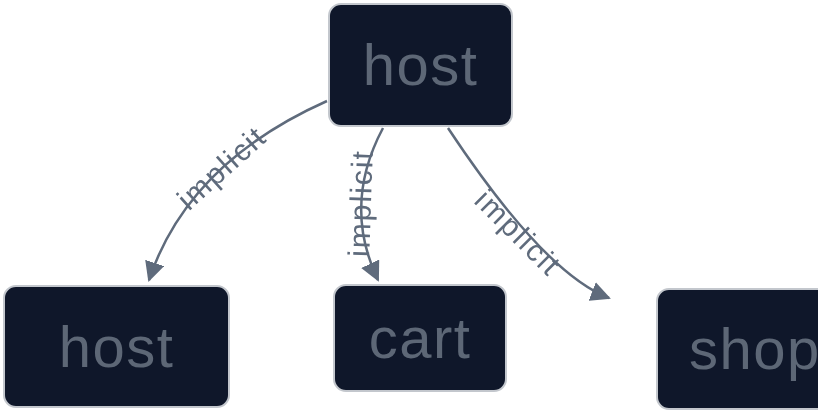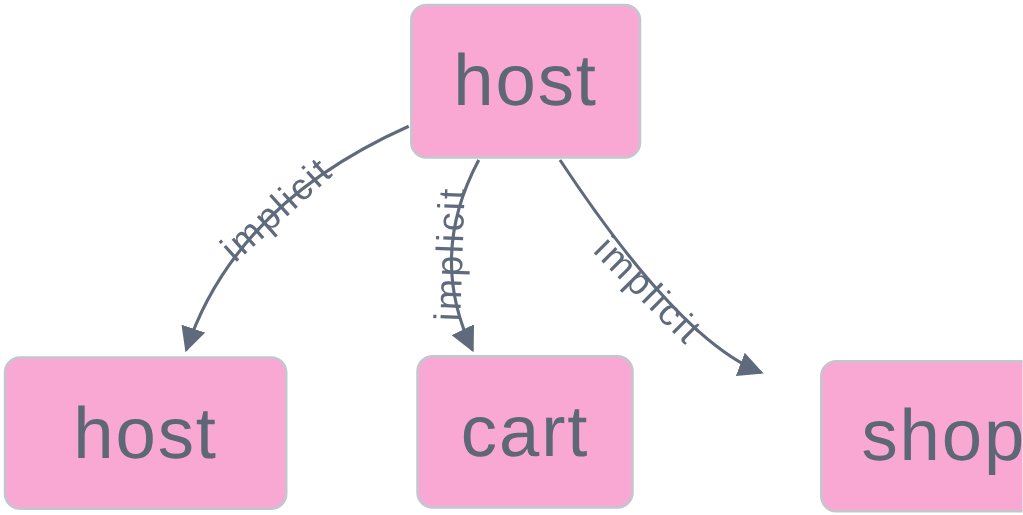--- a/index.html
+++ b/index.html
@@ -10,31 +10,31 @@
     position: relative;
     overflow: hidden;
   }
   .canvas { position: absolute; left: 0; top: 0; width: 818px; height: 412px; }
   svg.edges-layer { position: absolute; left: 0; top: 0; }
 
   .node {
     position: absolute;
     box-sizing: border-box;
     display: flex; align-items: center; justify-content: center;
-    background: #f9a8d4;
+    background: #0f172a;
     border: 2px solid #c3c7cd;
     border-radius: 13px;
     color: #5d6776;
     font-size: 58px;
     letter-spacing: 1.5px;
     line-height: 1;
   }
   .node-host  { left: 328px; top: 3px;   width: 185px; height: 124px; }
   .node-about { left: 3px;   top: 285px; width: 227px; height: 123px; }
-  .node-cart  { left: 333px; top: 284px; width: 174px; height: 123px; }
+  .node-cart  { left: 333px; top: 284px; width: 174px; height: 108px; }
   .node-shop  { left: 614px; top: 288px; width: 198px; height: 122px; margin-left: 42px; }
 
   .edge-label {
     position: absolute;
     color: #5f6b7c;
     font-size: 30px;
     letter-spacing: 2px;
     white-space: nowrap;
     line-height: 1;
   }

